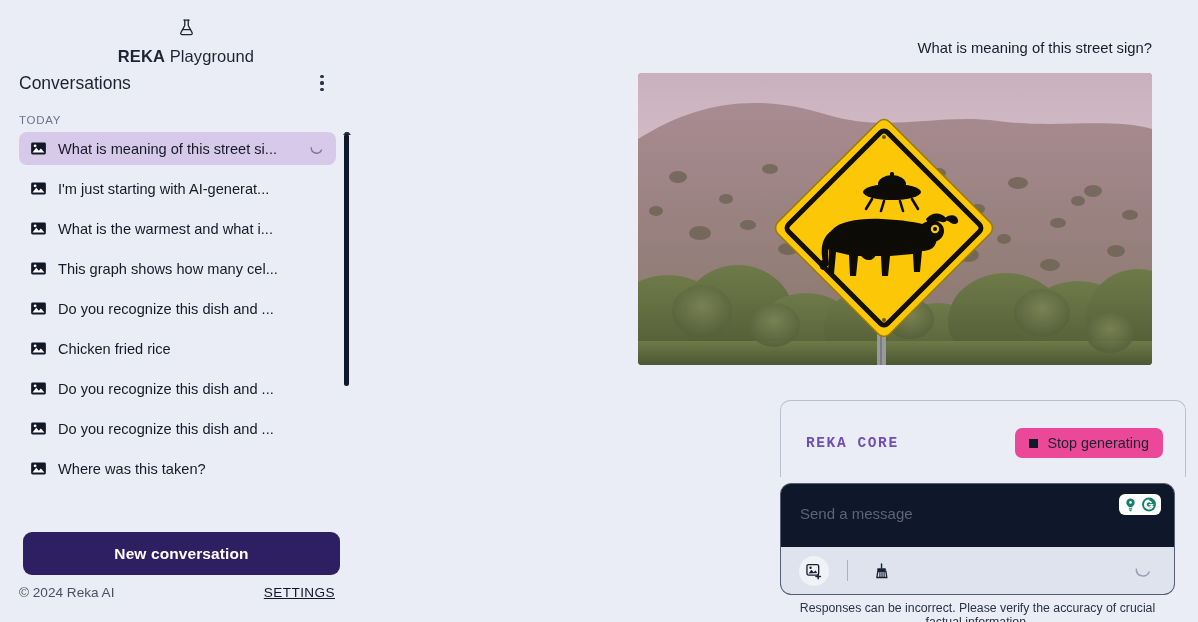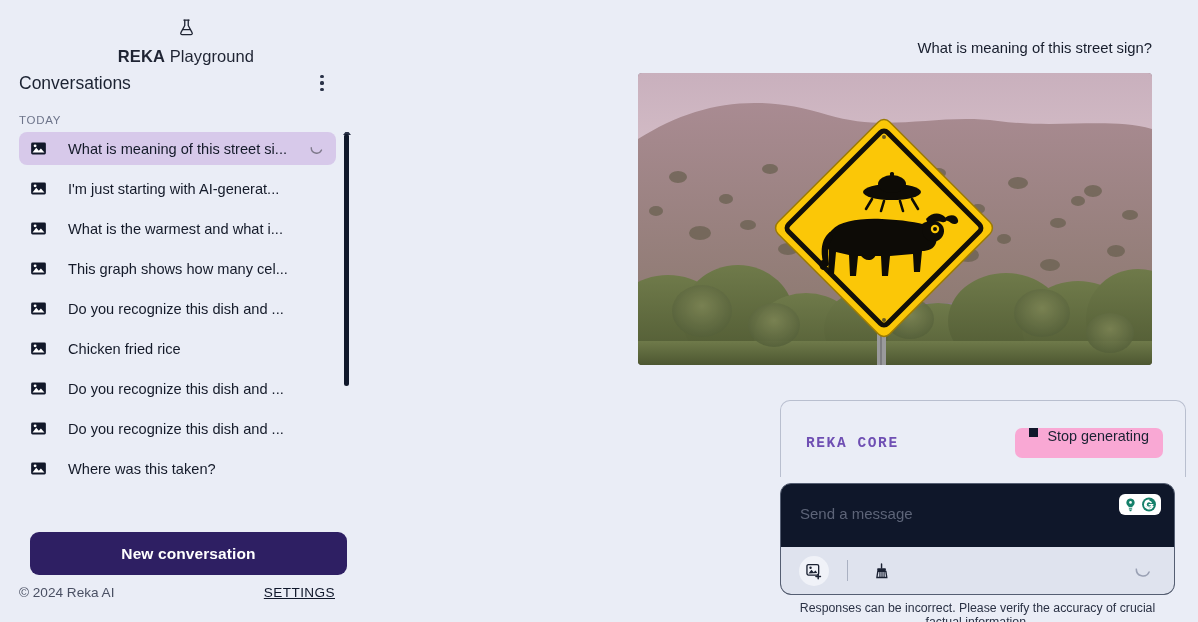--- a/index.html
+++ b/index.html
@@ -46,21 +46,21 @@
 
   .conv-scroll {
     position: relative;
     margin-top: 6px;
     height: 392px;
     overflow: hidden;
     padding: 0 19px 0 19px;
   }
   .conv-list { display: flex; flex-direction: column; }
   .conv-item {
-    display: flex; align-items: center; gap: 21px;
+    display: flex; align-items: center; gap: 11px;
     height: 33px; padding: 0 11px; border-radius: 8px;
     margin-bottom: 7px; cursor: pointer; position: relative;
   }
   .conv-item.selected { background: #d7c9ea; }
   .conv-ico { width: 17px; height: 17px; flex: 0 0 17px; display: block; }
   .conv-label {
     font-size: 14.6px; color: #141a29; white-space: nowrap;
     overflow: hidden; text-overflow: ellipsis; flex: 1;
   }
   .spin {
@@ -80,21 +80,21 @@
     position: absolute; right: 0px; width: 11px; height: 11px;
     display: flex; align-items: center; justify-content: center;
   }
   .sb-up { top: -5px; }
   .sb-down { bottom: -8px; }
   .sb-up i {
     width: 0; height: 0; border-left: 4px solid transparent;
     border-right: 4px solid transparent; border-bottom: 5px solid #2b3348;
   }
 
-  .new-conv-wrap { padding: 8px 19px 0 30px; }
+  .new-conv-wrap { padding: 8px 19px 0 23px; }
   .new-conv {
     width: 317px; height: 43px; border-radius: 9px;
     background: #2e1f63; color: #ffffff; border: none;
     font-size: 15.5px; font-weight: 700; cursor: pointer;
     font-family: "Liberation Sans", sans-serif;
     display: flex; align-items: center; justify-content: center;
     letter-spacing: .1px;
   }
   .side-foot {
     display: flex; align-items: center; justify-content: space-between;
@@ -128,22 +128,22 @@
     border-radius: 10px 10px 0 0; background: #eaedf6;
     display: flex; align-items: center; justify-content: space-between;
     padding: 8px 22px 0 25px;
     gap: 8px;
   }
   .model-name {
     font-family: "Liberation Mono", monospace;
     font-size: 14.5px; color: #6f4fb3; letter-spacing: 1.6px; font-weight: 700;
   }
   .stop-btn {
-    display: flex; gap: 9px;
-    background: #f9a8d4; border: none; border-radius: 7px;
+    display: flex; align-items: center; gap: 9px;
+    background: #ec4899; border: none; border-radius: 7px;
     height: 30px; padding: 0 14px; cursor: pointer;
     font-family: "Liberation Sans", sans-serif;
     font-size: 14.4px; color: #1a2132;
   }
   .stop-sq { width: 9px; height: 9px; background: #10182b; display: block; }
 
   .composer {
     position: absolute; left: 425px; right: 23px; top: 483px; height: 112px;
     border: 1.4px solid #555e72; border-radius: 11px;
     background: #0f172a; overflow: hidden;

